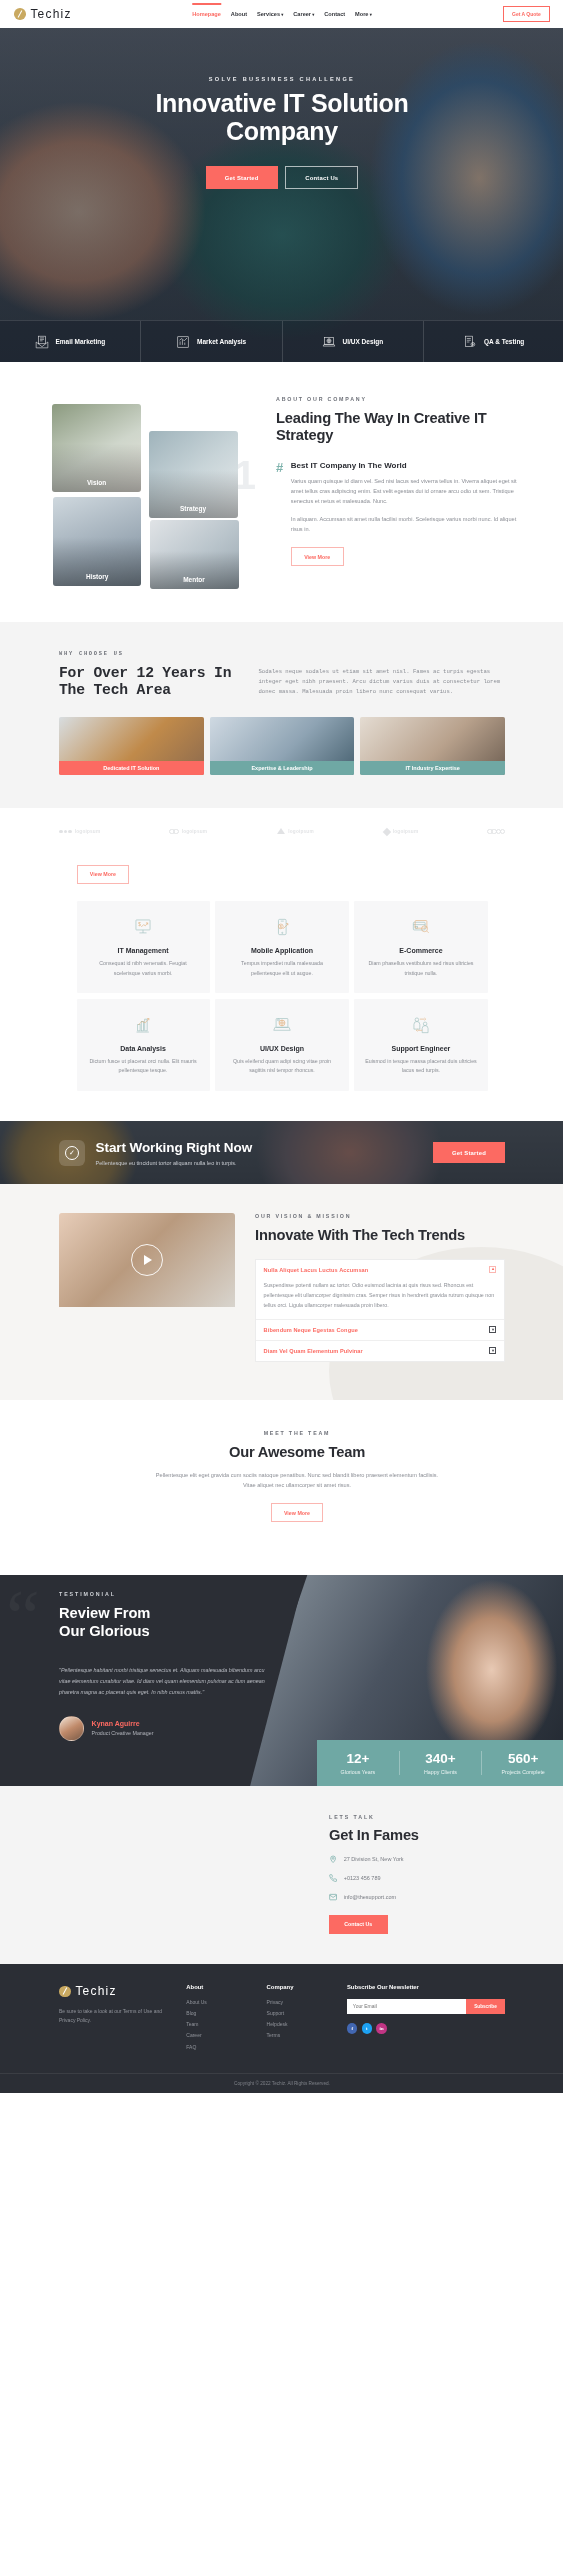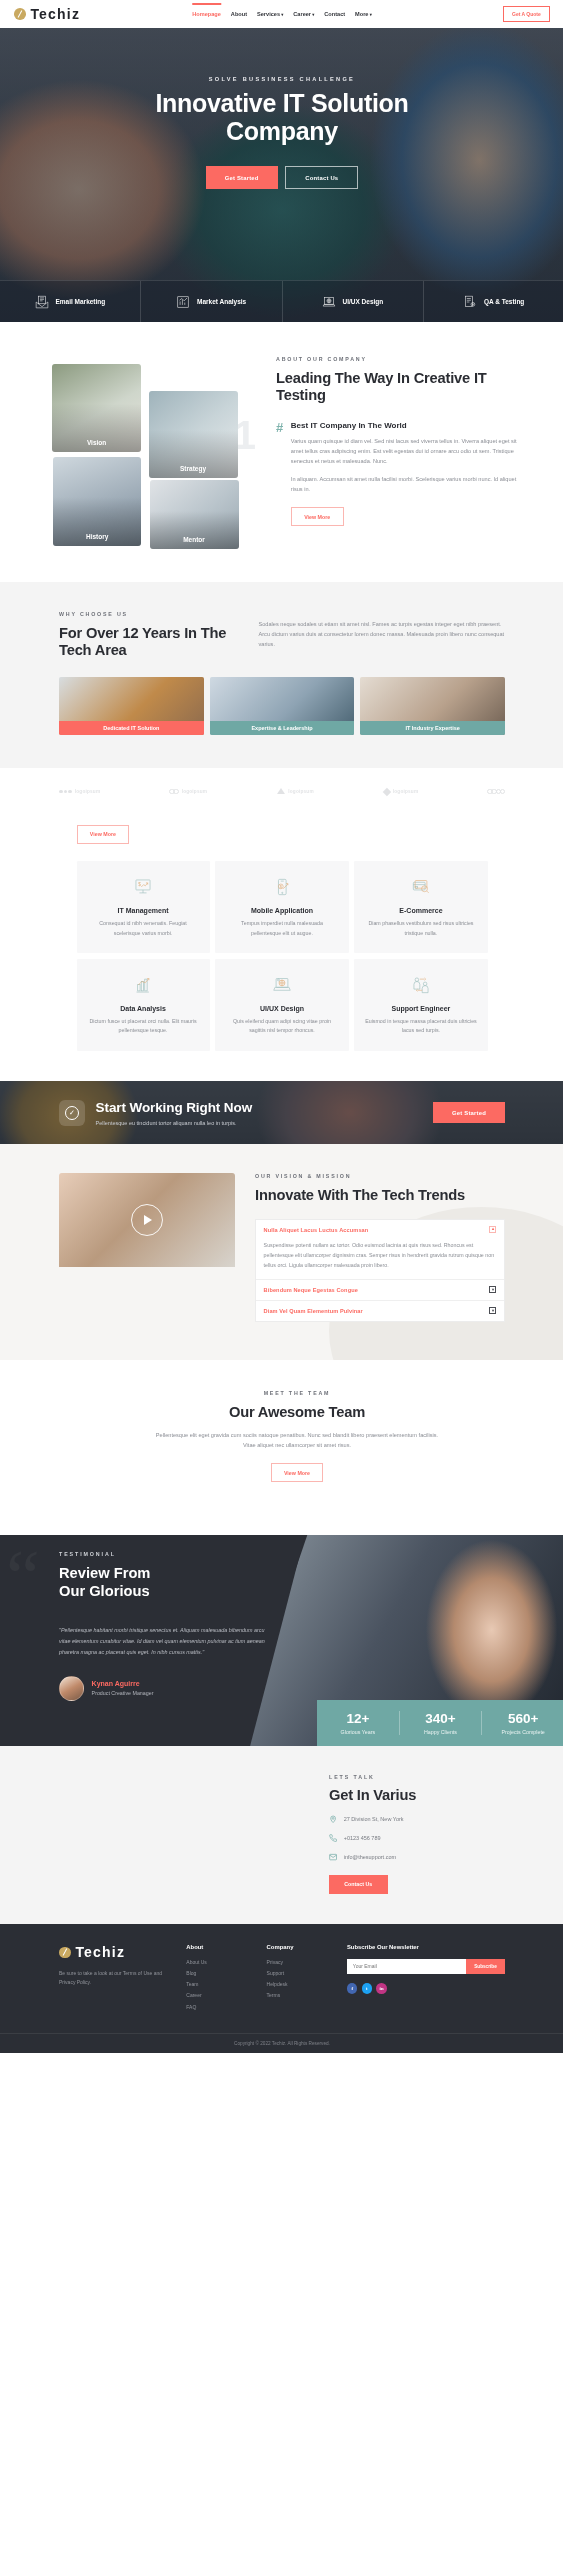--- a/index.html
+++ b/index.html
@@ -18,21 +18,21 @@
   }
   .brand { display:flex; align-items:center; gap:4.7px; }
   .brand-mark {
     width:11.7px; height:11.7px; border-radius:50%;
     background:#c9a961; position:relative; flex:none;
   }
   .brand-mark:after{
     content:""; position:absolute; left:50%; top:1.8px; width:1.2px; height:8.2px;
     background:#fff; transform:translateX(-50%) rotate(28deg);
   }
-  .brand-name { font-size:14px; font-weight:bold; letter-spacing:1.2px; color:#23252b; }
+  .brand-name { font-size:12px; font-weight:normal; letter-spacing:1.2px; color:#23252b; }
   nav.main-nav {
     position:absolute; left:50%; transform:translateX(-50%);
     display:flex; align-items:center; gap:10px;
   }
   nav.main-nav a {
     font-size:5.6px; color:#32343a; text-decoration:none; font-weight:600;
     position:relative; white-space:nowrap;
   }
   nav.main-nav a.active { color:#fc6a62; }
   nav.main-nav a.active:before{
@@ -40,21 +40,21 @@
   }
   .caret { font-size:4.1px; margin-left:1.2px; }
   .quote-btn {
     margin-left:auto; border:0.6px solid #fc6a62; color:#fc6a62;
     font-size:5px; font-weight:600; padding:4.1px 8.2px; background:#fff;
     white-space:nowrap; cursor:pointer;
   }
 
   
   .hero {
-    height:294px; position:relative; overflow:hidden;
+    height:334px; position:relative; overflow:hidden;
     background:
       radial-gradient(ellipse 176px 153px at 14% 55%, #d8b9a0 0%, #b9846a 45%, rgba(120,80,60,0) 72%),
       radial-gradient(ellipse 141px 176px at 85% 45%, #e0c0a2 0%, #3c6a94 55%, rgba(40,70,100,0) 78%),
       radial-gradient(ellipse 164px 141px at 50% 62%, #2e7d78 0%, #1f5a58 50%, rgba(25,60,60,0) 76%),
       linear-gradient(180deg,#5b6470 0%, #44505c 45%, #2e3a46 100%);
   }
   .hero:before{
     content:""; position:absolute; inset:0;
     background:linear-gradient(180deg, rgba(30,35,44,.45), rgba(30,35,44,.55));
   }
@@ -126,21 +126,21 @@
   .p { font-size:5.6px; line-height:1.85; color:#8b8e95; }
   .about-feat .p { margin-top:5.3px; }
   .about-feat .p + .p { margin-top:7px; }
   .btn-outline {
     display:inline-block; border:0.6px solid #fbb6b1; color:#fc6a62; background:#fff;
     font-size:5.3px; font-weight:700; padding:5.3px 12.3px; margin-top:13px; cursor:pointer;
   }
 
   
   .why { background:#f4f4f4; padding:29px 0 33px; }
-  .why-head { display:flex; align-items:center; gap:23.5px; }
+  .why-head { display:flex; align-items:flex-end; gap:23.5px;font-family:Liberation Mono, monospace; }
   .why-head .h2 { width:176px; }
   .why-head .p { flex:1; padding-bottom:2.3px; }
   .why-cards { display:flex; gap:5.9px; margin-top:17.6px; }
   .why-card { flex:1; height:58px; border-radius:1.8px; position:relative; overflow:hidden; }
   .why-card .wc-img { position:absolute; inset:0; }
   .wc1 .wc-img { background:linear-gradient(135deg,#d8dde0 0%,#c08a4a 55%,#8c6a4e 100%); }
   .wc2 .wc-img { background:linear-gradient(135deg,#cfd9e2 0%,#8fa4b4 55%,#46606f 100%); }
   .wc3 .wc-img { background:linear-gradient(135deg,#e4dcd2 0%,#b8a18c 55%,#6e5f52 100%); }
   .wc-bar {
     position:absolute; left:0; right:0; bottom:0; height:14px;
@@ -432,21 +432,21 @@
         </div>
       <div class="ph ph-history">
           <span>History</span>
         </div>
       <div class="ph ph-mentor">
           <span>Mentor</span>
         </div>
     </div>
     <div class="about-copy">
       <div class="kicker">ABOUT OUR COMPANY</div>
-      <h2 class="h2">Leading The Way In Creative IT Testing</h2>
+      <h2 class="h2">Leading The Way In Creative IT Strategy</h2>
       <div class="about-feat">
         <span class="hash-ico">#</span>
         <div>
           <h4>Best IT Company In The World</h4>
           <p class="p">Varius quam quisque id diam vel. Sed nisi lacus sed viverra tellus in. Viverra aliquet eget sit amet tellus cras adipiscing enim. Est velit egestas dui id ornare arcu odio ut sem. Tristique senectus et netus et malesuada. Nunc.</p>
           <p class="p">In aliquam. Accumsan sit amet nulla facilisi morbi. Scelerisque varius morbi nunc. Id aliquet risus in.</p>
           <button class="btn-outline">View More</button>
         </div>
       </div>
     </div>
@@ -702,21 +702,21 @@
       <div class="l">Projects Complete</div>
     </div>
   </div>
 </section>
 
 <section class="contact">
   <div class="contact-grid">
     <div class="contact-left"></div>
     <div class="contact-right">
       <div class="kicker">LETS TALK</div>
-      <h2 class="h2">Get In Varius</h2>
+      <h2 class="h2">Get In Fames</h2>
       <div class="ci">
         <svg class="ci-ico" viewBox="0 0 24 24" fill="none" stroke="#6fa8a4" stroke-width="2">
             <path d="M12 22s7-6.3 7-12a7 7 0 10-14 0c0 5.7 7 12 7 12z"></path>
             <circle cx="12" cy="10" r="2.6"></circle>
           </svg>
         <span>27 Division St, New York</span>
       </div>
       <div class="ci">
         <svg class="ci-ico" viewBox="0 0 24 24" fill="none" stroke="#6fa8a4" stroke-width="2">
             <path d="M22 16.9v3a2 2 0 01-2.2 2 19.8 19.8 0 01-8.6-3.1 19.5 19.5 0 01-6-6A19.8 19.8 0 012.1 4.2 2 2 0 014.1 2h3a2 2 0 012 1.7c.1 1 .4 1.9.7 2.8a2 2 0 01-.5 2.1L8.1 9.9a16 16 0 006 6l1.3-1.2a2 2 0 012.1-.5c.9.3 1.8.6 2.8.7a2 2 0 011.7 2z"></path>

